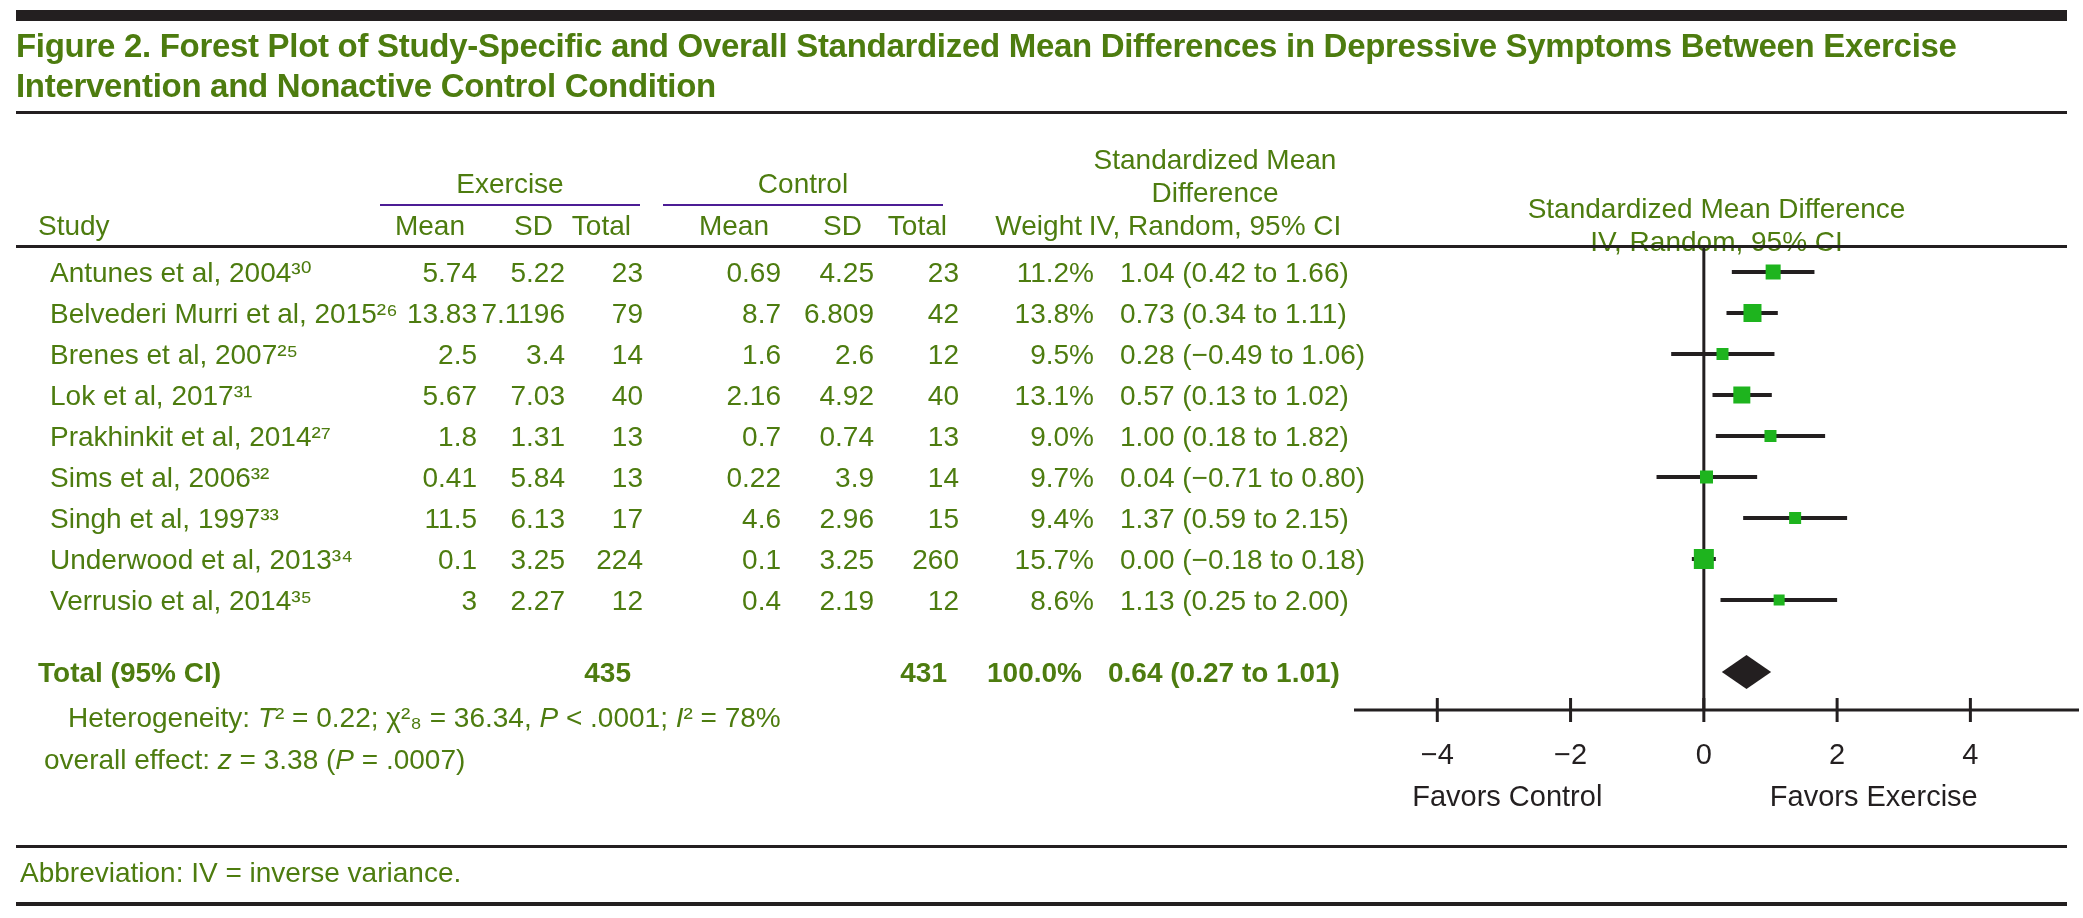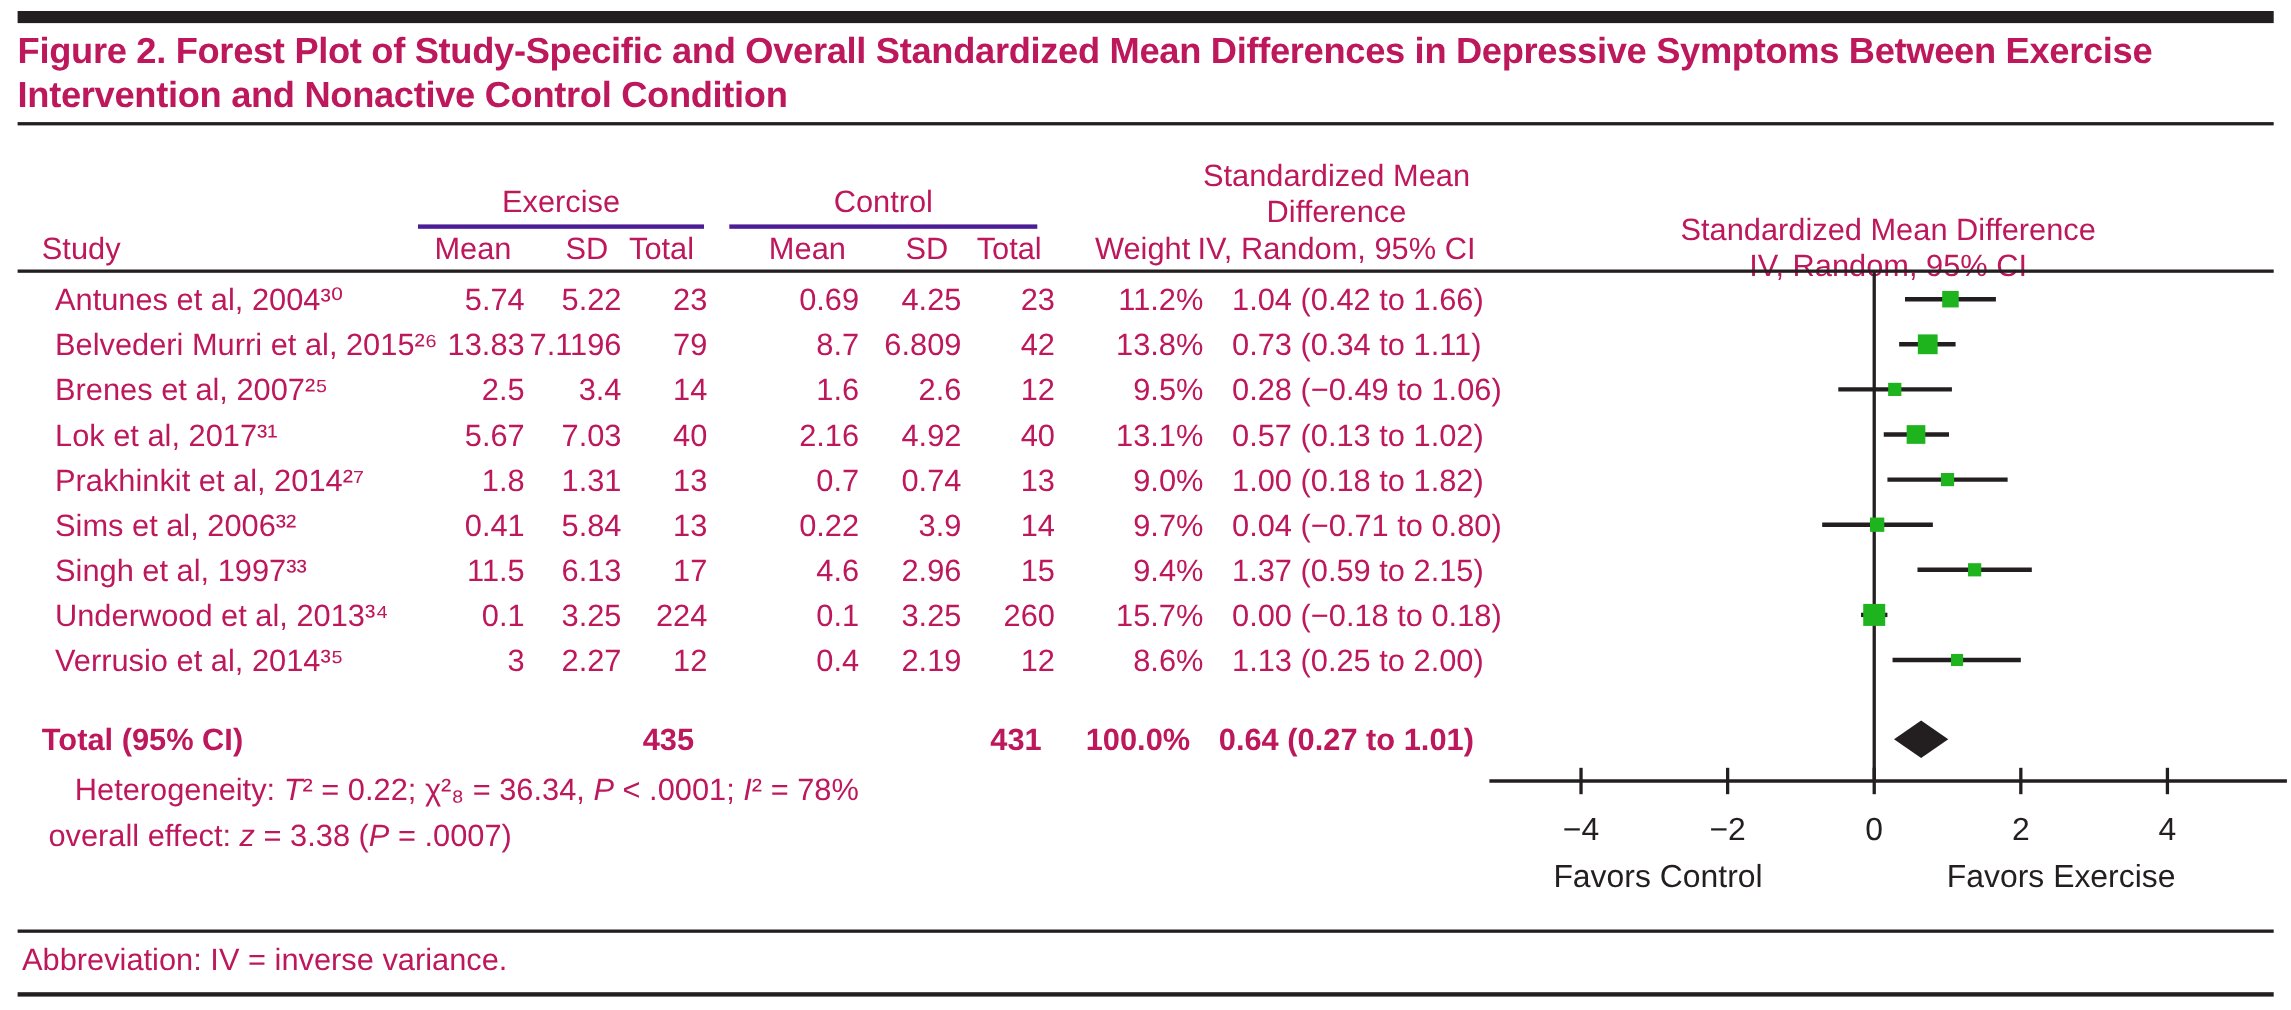--- a/index.html
+++ b/index.html
@@ -1,32 +1,32 @@
 <!DOCTYPE html>
 <html><head>
 <meta charset="utf-8">
 <style>
   html,body { margin:0; padding:0; background:#ffffff; }
   .canvas {
     position:relative; width:2083px; height:918px; background:#ffffff;
-    color:#be185d; font-family:"Liberation Sans","DejaVu Sans",sans-serif;
+    color:#4d7c0f; font-family:"Liberation Sans","DejaVu Sans",sans-serif;
     font-size:28px; overflow:hidden;
   }
   .rule { position:absolute; background:#231f20; }
   .top-bar      { left:16px; top:10px;  width:2051px; height:11px; }
   .title-rule   { left:16px; top:111px; width:2051px; height:3px; }
   .header-rule  { left:16px; top:245px; width:2051px; height:3px; }
   .abbrev-rule-top    { left:16px; top:845px; width:2051px; height:3px; }
   .abbrev-rule-bottom { left:16px; top:902px; width:2051px; height:4px; }
 
   .title { position:absolute; left:16px; top:26px; width:2055px;
            font-size:33px; font-weight:bold; line-height:40px; letter-spacing:-0.3px; }
 
   .group-head { position:absolute; top:168px; text-align:center;
-                border-bottom:4px solid #4c1d95; padding-bottom:3px; height:33px; }
+                border-bottom:2px solid #4c1d95; padding-bottom:3px; height:33px; }
   .group-ex   { left:380px; width:260px; }
   .group-ctrl { left:663px; width:280px; }
 
   .smd-header  { position:absolute; left:1065px; top:143px; width:300px;
                  text-align:center; line-height:33px; }
   .plot-header { position:absolute; left:1360px; top:192px; width:713px;
                  text-align:center; line-height:33px; }
 
   .trow { display:grid;
           grid-template-columns:350px 77px 88px 78px 138px 93px 85px 135px 26px 300px;

